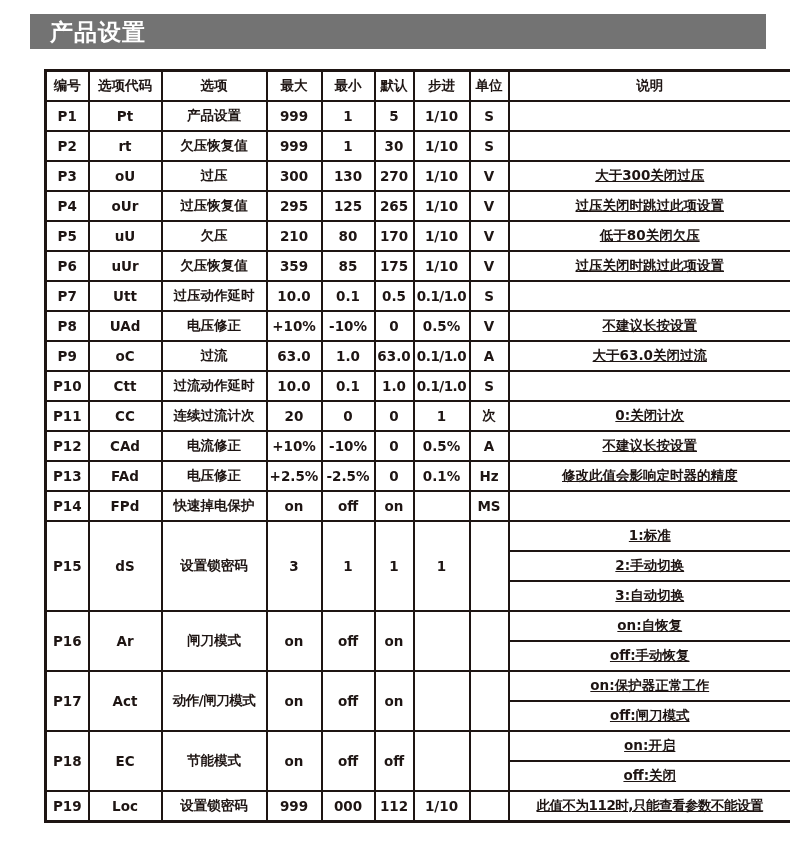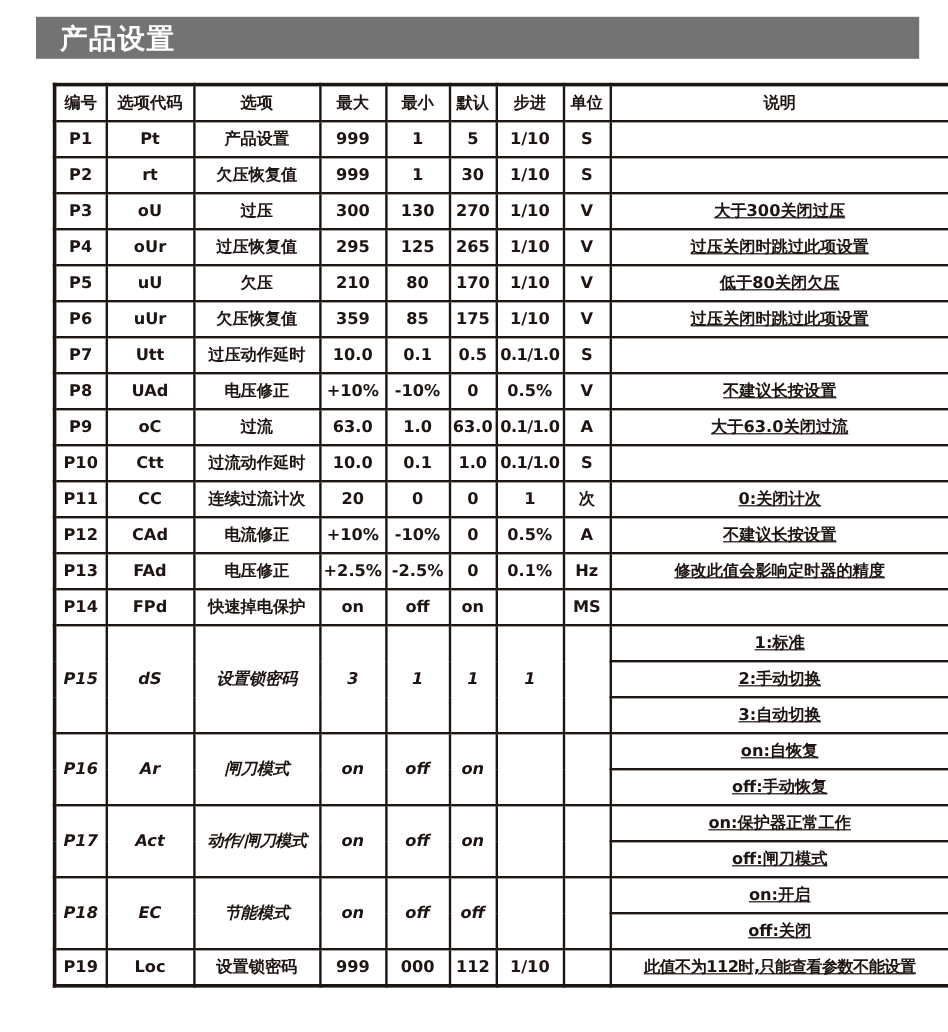--- a/index.html
+++ b/index.html
@@ -7,21 +7,21 @@
          font-family:"DejaVu Sans", "Liberation Sans", sans-serif; color:#1e1513; }
   .title-bar { position:absolute; left:30px; top:14px; width:736px; height:35px;
                background:#737373; color:#ffffff; }
   .title-bar span { position:absolute; left:20px; top:3px; font-size:23px; font-weight:bold; letter-spacing:1px; }
   table.params { position:absolute; left:4px; top:69px; border-collapse:collapse;
                  table-layout:fixed; width:746px; border:3px solid #1e1513;margin-left:40px; }
   table.params th, table.params td { border:2.5px solid #1e1513; text-align:center;
                  vertical-align:middle; padding:0; font-size:13.5px; font-weight:bold;
                  white-space:nowrap; overflow:hidden; height:28px; }
   table.params th { height:28px; font-size:13.5px; }
-  td.top { vertical-align:top; padding-top:6px;font-style:italic; }
+  td.top { vertical-align:top; padding-top:6px; }
   td.desc { font-size:13px;text-decoration:underline; }
   .narrow { letter-spacing:-0.5px; font-size:12.5px; }
 </style>
 </head>
 <body>
 
 <div class="title-bar">
   <span>产品设置</span>
 </div>
 

